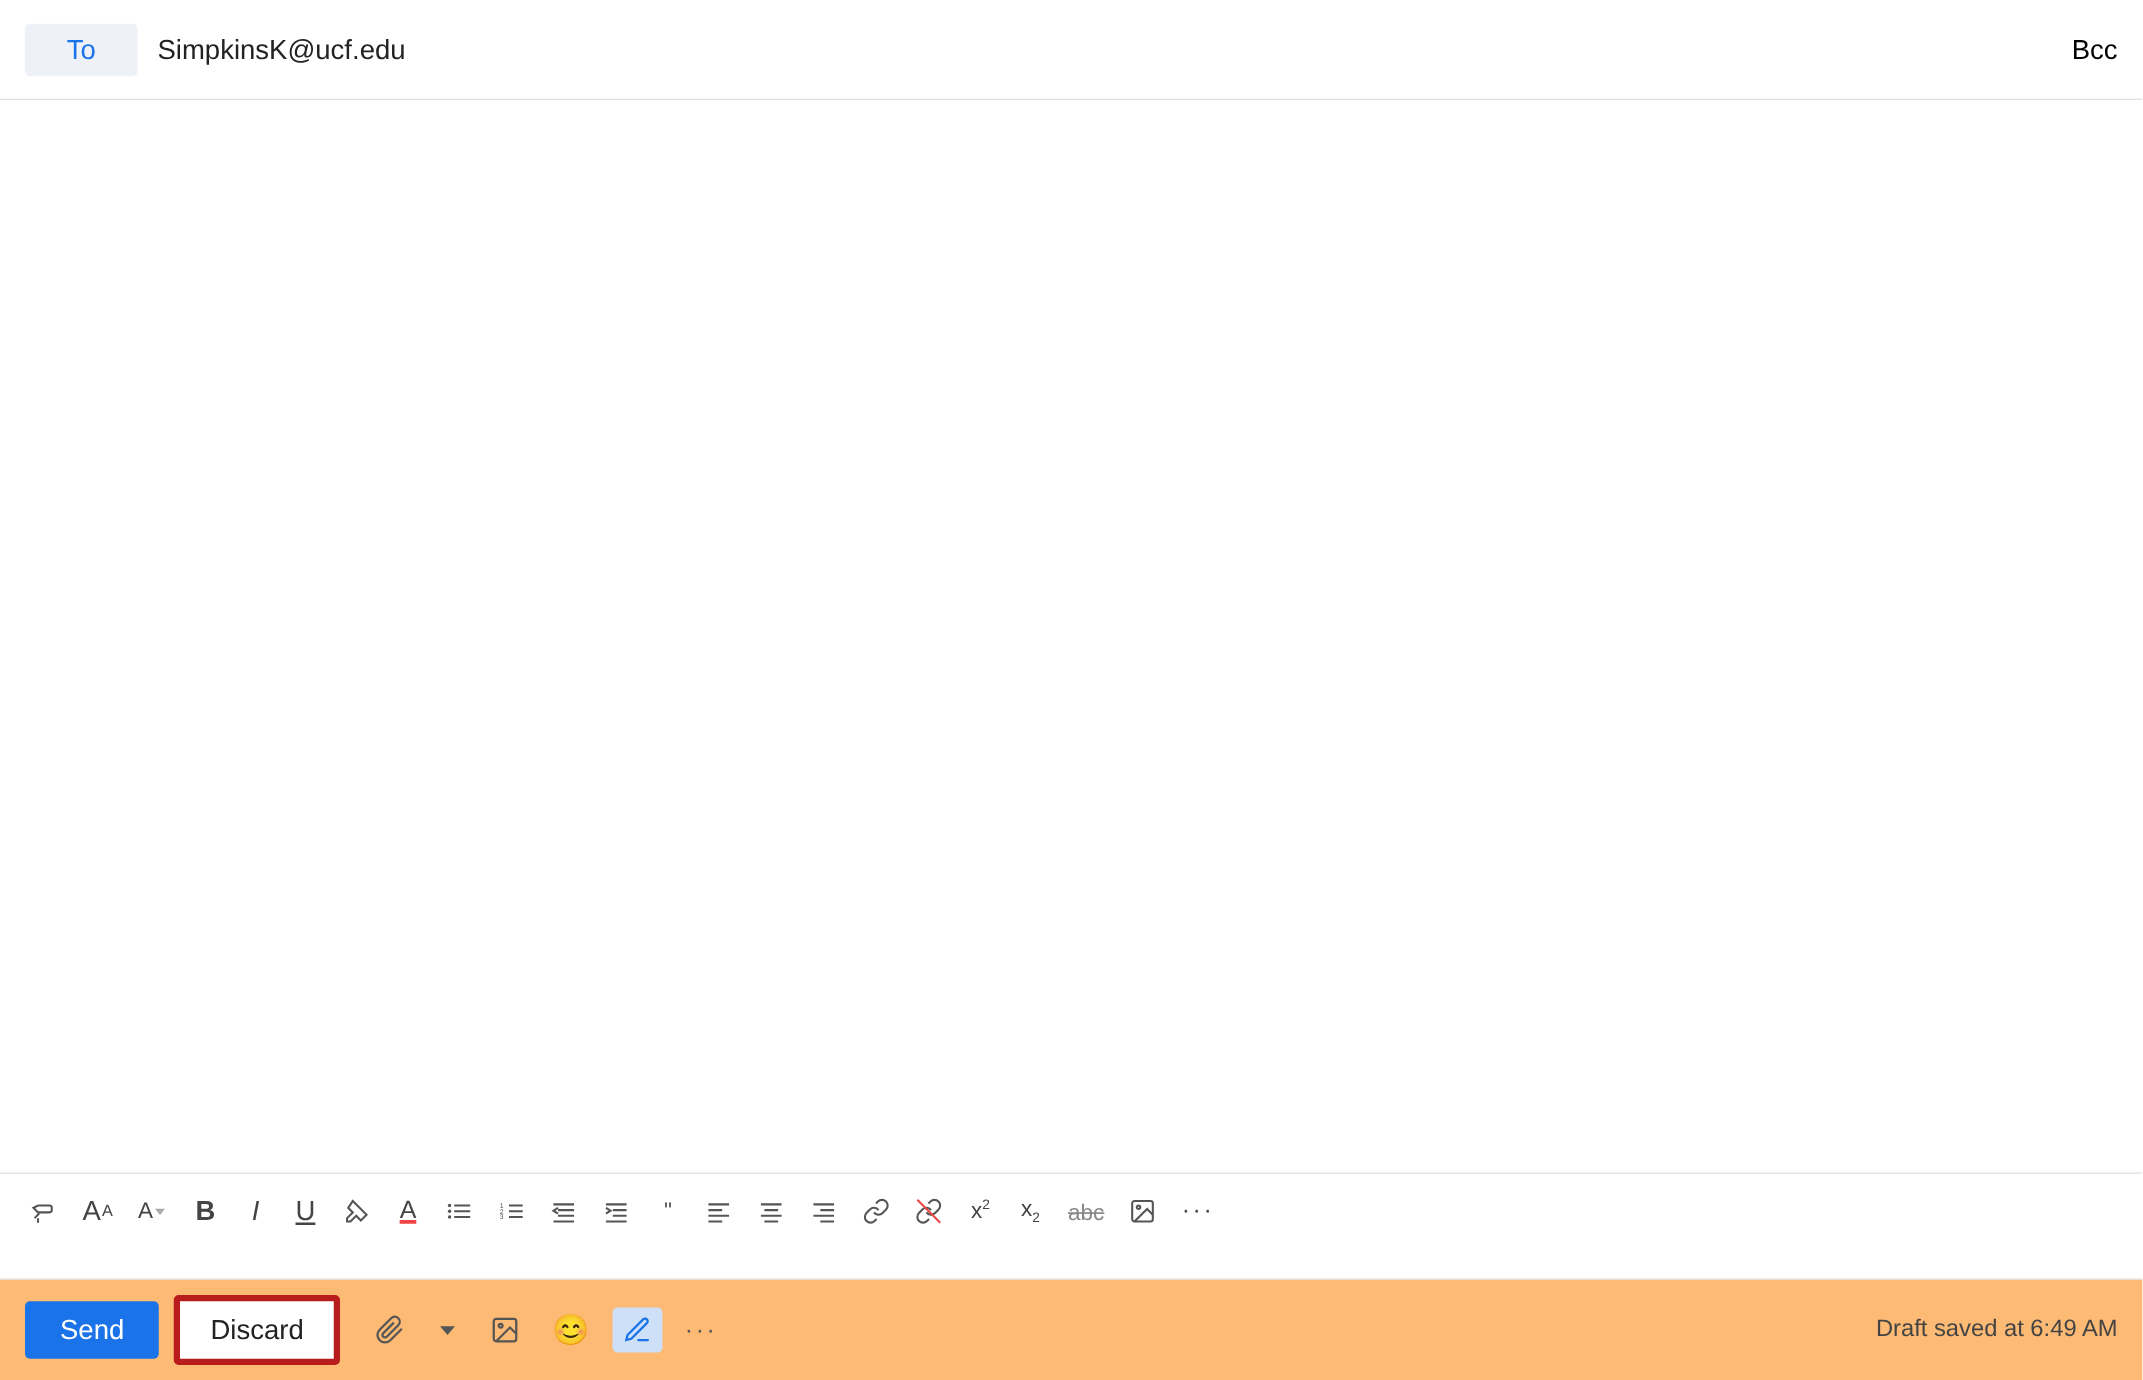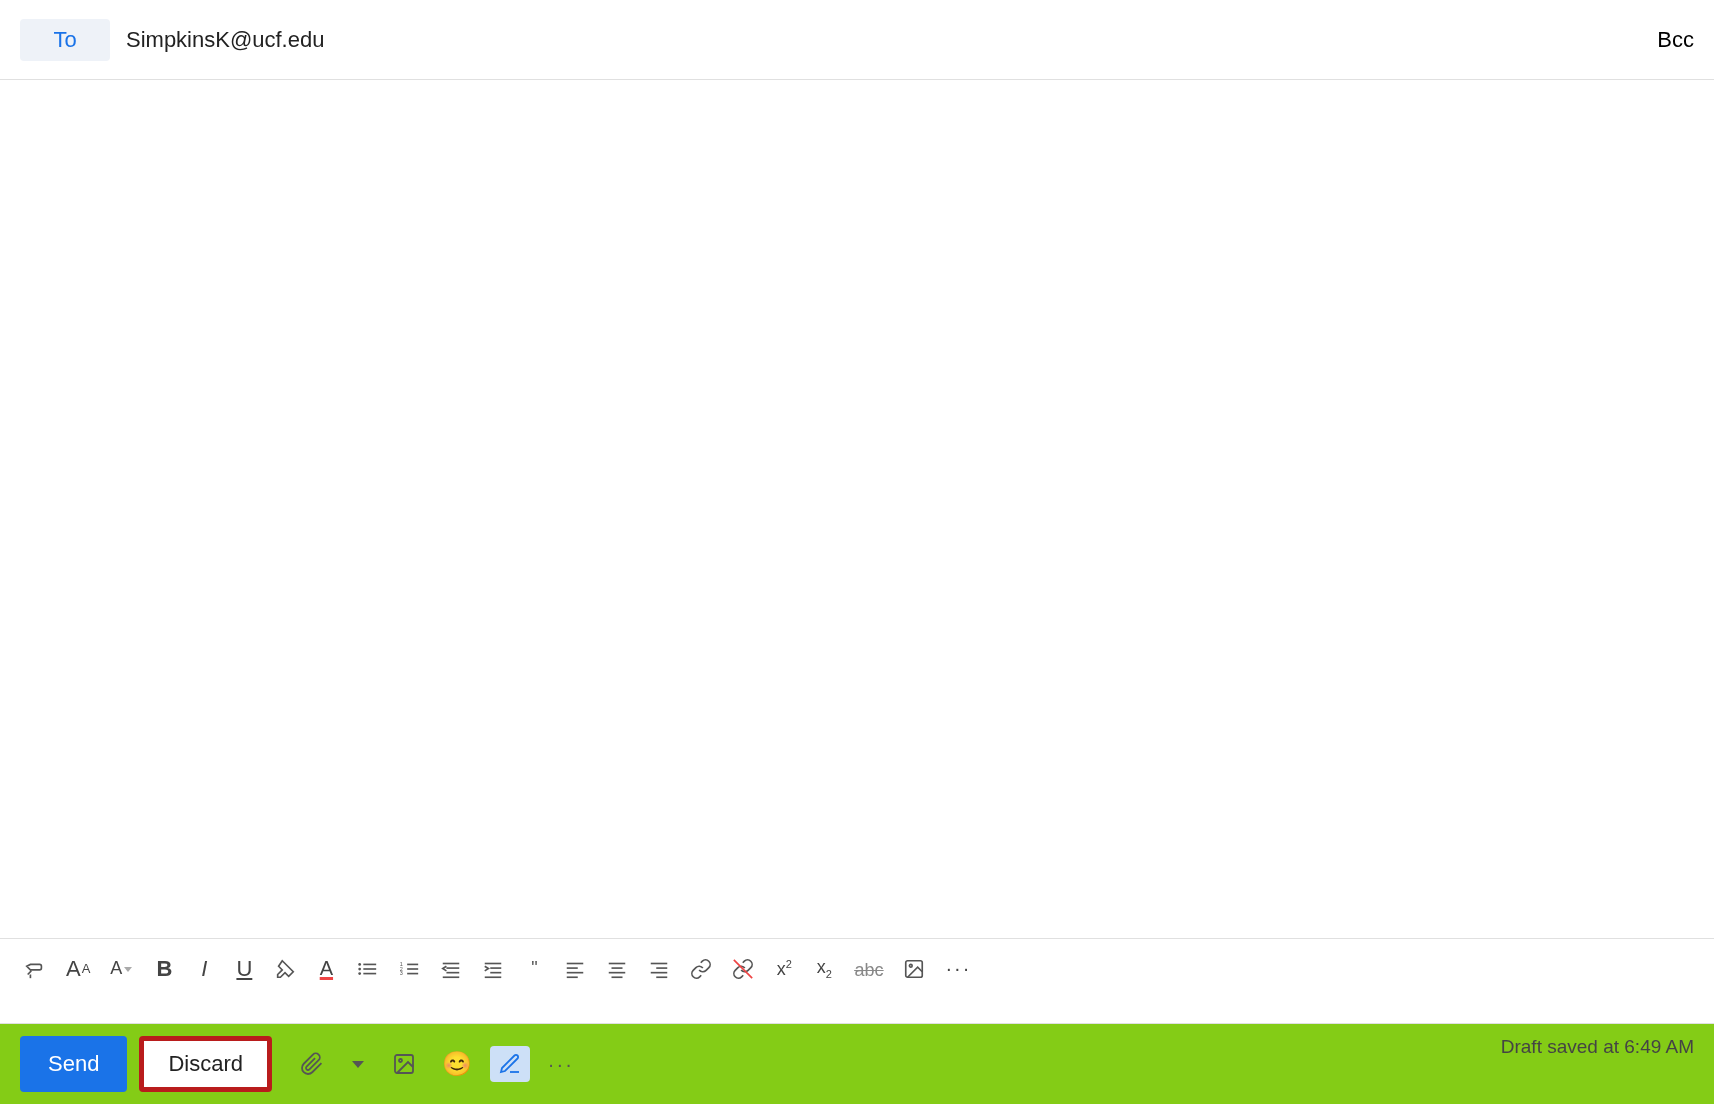--- a/index.html
+++ b/index.html
@@ -136,21 +136,22 @@
     }
 
     .toolbar-btn.bold { font-weight: bold; font-size: 22px; }
     .toolbar-btn.italic { font-style: italic; font-size: 22px; }
     .toolbar-btn.underline { text-decoration: underline; font-size: 22px; }
     .toolbar-btn.strikethrough { text-decoration: line-through; font-size: 18px; color: #888; align-items: flex-end; }
 
     
     .bottom-bar {
       display: flex;
-      background: #84cc16;
+      align-items: center;
+      background: #fdba74;
       padding: 12px 20px;
       border-top: 1px solid #e0e0e0;
       min-height: 74px;
     }
 
     .send-btn {
       background: #1a73e8;
       color: white;
       border: none;
       border-radius: 4px;

